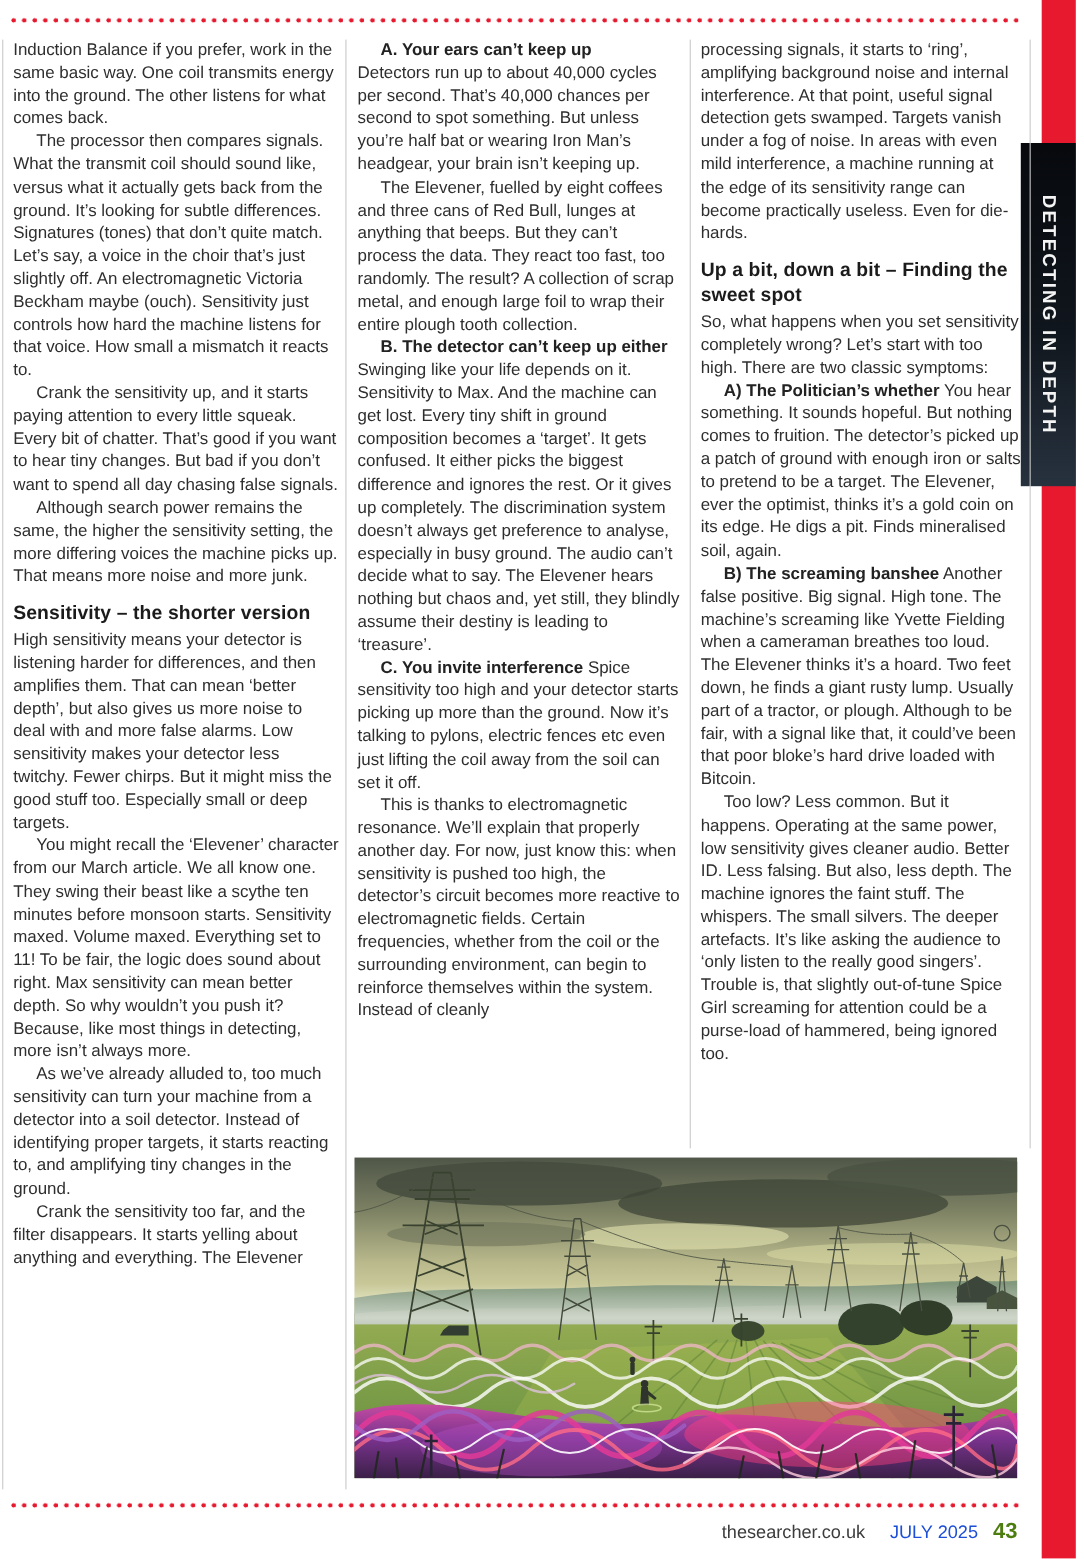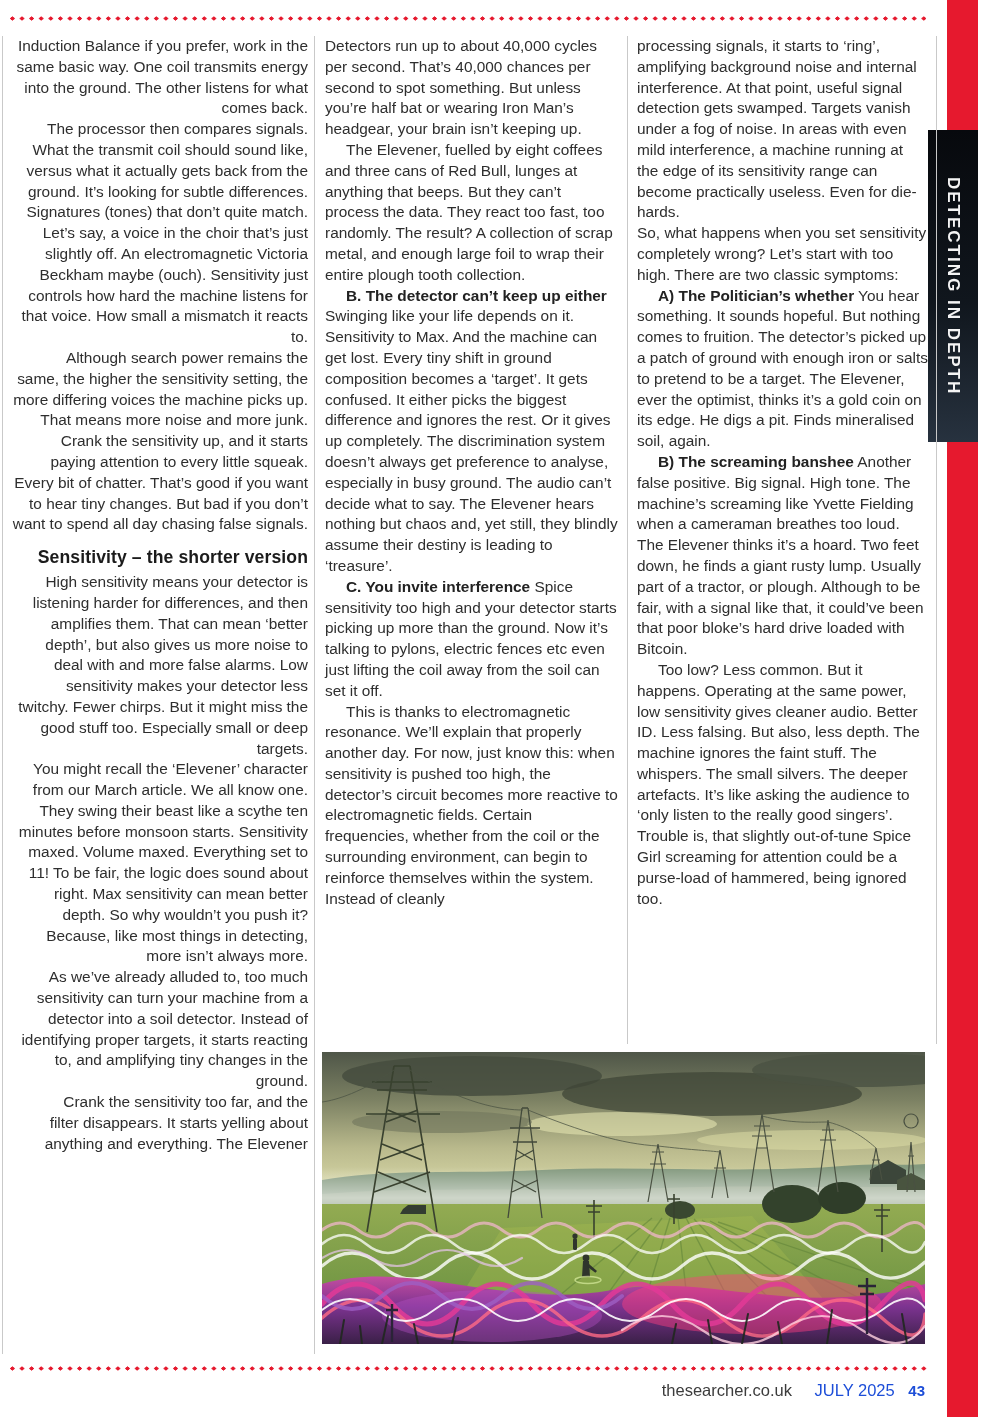--- a/index.html
+++ b/index.html
@@ -13,31 +13,31 @@
   .tab{position:absolute;left:928px;top:130px;width:50px;height:312px;
        background:linear-gradient(180deg,#07090d 0%,#10161d 55%,#27323f 100%);
        display:flex;align-items:center;justify-content:center;}
   .tab-text{writing-mode:vertical-rl;font-weight:bold;font-size:17px;letter-spacing:2px;color:#f4f4f4;white-space:nowrap;}
   .rule{position:absolute;width:1px;background:#c9c9c9;}
   .rule-a{left:2px;top:36px;height:1318px;}
   .rule-b{left:314px;top:36px;height:1318px;}
   .rule-c{left:627px;top:36px;height:1008px;}
   .rule-d{left:936px;top:36px;height:1008px;}
   .col{position:absolute;top:36px;font-size:15.4px;line-height:20.8px;}
-  .col-0{left:12px;width:296px;text-align:right;}
+  .col-0{left:12px;width:296px;}
   .col-1{left:325px;width:294px;}
   .col-2{left:637px;width:291px;}
   .col p{margin:0;}
   .col p.indent{text-indent:21px;}
   .col h2{margin:11px 0 3px 0;font-size:17.6px;line-height:23px;color:#1b1b1b;letter-spacing:.1px;}
   .col b{color:#222;}
   .illustration{position:absolute;left:322px;top:1052px;width:603px;height:292px;overflow:hidden;}
   .footer{position:absolute;left:12px;top:1381px;width:913px;text-align:right;font-size:16.5px;color:#3c3c3c;}
   .footer .issue{color:#1d4ed8;margin-left:18px;}
-  .footer .num{color:#1d4ed8;font-weight:bold;margin-left:9px;font-size:15px;}
+  .footer .num{color:#4d7c0f;font-weight:bold;margin-left:9px;font-size:20px;}
 </style>
 </head>
 <body>
 
 <div class="page">
 
   <div class="dotted dotted-top"></div>
 
   <div class="red-bar"></div>
   <div class="tab">
@@ -45,37 +45,39 @@
   </div>
 
   <div class="rule rule-a"></div>
   <div class="rule rule-b"></div>
   <div class="rule rule-c"></div>
   <div class="rule rule-d"></div>
 
   <div class="col col-0">
       <p><span>Induction Balance if you prefer, work in the same basic way. One coil transmits energy into the ground. The other listens for what comes back.</span></p>
       <p class="indent"><span>The processor then compares signals. What the transmit coil should sound like, versus what it actually gets back from the ground. It’s looking for subtle differences. Signatures (tones) that don’t quite match. Let’s say, a voice in the choir that’s just slightly off. An electromagnetic Victoria Beckham maybe (ouch). Sensitivity just controls how hard the machine listens for that voice. How small a mismatch it reacts to.</span></p>
+      <p class="indent"><span>Crank the sensitivity up, and it starts paying attention to every little squeak. Every bit of chatter. That’s good if you want to hear tiny changes. But bad if you don’t want to spend all day chasing false signals.</span></p>
       <p class="indent"><span>Although search power remains the same, the higher the sensitivity setting, the more differing voices the machine picks up. That means more noise and more junk.</span></p>
-      <p class="indent"><span>Crank the sensitivity up, and it starts paying attention to every little squeak. Every bit of chatter. That’s good if you want to hear tiny changes. But bad if you don’t want to spend all day chasing false signals.</span></p>
       <h2>Sensitivity – the shorter version</h2>
       <p><span>High sensitivity means your detector is listening harder for differences, and then amplifies them. That can mean ‘better depth’, but also gives us more noise to deal with and more false alarms. Low sensitivity makes your detector less twitchy. Fewer chirps. But it might miss the good stuff too. Especially small or deep targets.</span></p>
       <p class="indent"><span>You might recall the ‘Elevener’ character from our March article. We all know one. They swing their beast like a scythe ten minutes before monsoon starts. Sensitivity maxed. Volume maxed. Everything set to 11! To be fair, the logic does sound about right. Max sensitivity can mean better depth. So why wouldn’t you push it? Because, like most things in detecting, more isn’t always more.</span></p>
       <p class="indent"><span>As we’ve already alluded to, too much sensitivity can turn your machine from a detector into a soil detector. Instead of identifying proper targets, it starts reacting to, and amplifying tiny changes in the ground.</span></p>
       <p class="indent"><span>Crank the sensitivity too far, and the filter disappears. It starts yelling about anything and everything. The Elevener</span></p>
     </div>
   <div class="col col-1">
+      <p class="indent"><b>A. Your ears can’t keep up</b></p>
       <p><span>Detectors run up to about 40,000 cycles per second. That’s 40,000 chances per second to spot something. But unless you’re half bat or wearing Iron Man’s headgear, your brain isn’t keeping up.</span></p>
       <p class="indent"><span>The Elevener, fuelled by eight coffees and three cans of Red Bull, lunges at anything that beeps. But they can’t process the data. They react too fast, too randomly. The result? A collection of scrap metal, and enough large foil to wrap their entire plough tooth collection.</span></p>
       <p class="indent"><b>B. The detector can’t keep up either</b><span> Swinging like your life depends on it. Sensitivity to Max. And the machine can get lost. Every tiny shift in ground composition becomes a ‘target’. It gets confused. It either picks the biggest difference and ignores the rest. Or it gives up completely. The discrimination system doesn’t always get preference to analyse, especially in busy ground. The audio can’t decide what to say. The Elevener hears nothing but chaos and, yet still, they blindly assume their destiny is leading to ‘treasure’.</span></p>
       <p class="indent"><b>C. You invite interference</b><span> Spice sensitivity too high and your detector starts picking up more than the ground. Now it’s talking to pylons, electric fences etc even just lifting the coil away from the soil can set it off.</span></p>
       <p class="indent"><span>This is thanks to electromagnetic resonance. We’ll explain that properly another day. For now, just know this: when sensitivity is pushed too high, the detector’s circuit becomes more reactive to electromagnetic fields. Certain frequencies, whether from the coil or the surrounding environment, can begin to reinforce themselves within the system. Instead of cleanly</span></p>
     </div>
   <div class="col col-2">
       <p><span>processing signals, it starts to ‘ring’, amplifying background noise and internal interference. At that point, useful signal detection gets swamped. Targets vanish under a fog of noise. In areas with even mild interference, a machine running at the edge of its sensitivity range can become practically useless. Even for die-hards.</span></p>
+      <h2>Up a bit, down a bit – Finding the sweet spot</h2>
       <p><span>So, what happens when you set sensitivity completely wrong? Let’s start with too high. There are two classic symptoms:</span></p>
       <p class="indent"><b>A) The Politician’s whether</b><span> You hear something. It sounds hopeful. But nothing comes to fruition. The detector’s picked up a patch of ground with enough iron or salts to pretend to be a target. The Elevener, ever the optimist, thinks it’s a gold coin on its edge. He digs a pit. Finds mineralised soil, again.</span></p>
       <p class="indent"><b>B) The screaming banshee</b><span> Another false positive. Big signal. High tone. The machine’s screaming like Yvette Fielding when a cameraman breathes too loud. The Elevener thinks it’s a hoard. Two feet down, he finds a giant rusty lump. Usually part of a tractor, or plough. Although to be fair, with a signal like that, it could’ve been that poor bloke’s hard drive loaded with Bitcoin.</span></p>
       <p class="indent"><span>Too low? Less common. But it happens. Operating at the same power, low sensitivity gives cleaner audio. Better ID. Less falsing. But also, less depth. The machine ignores the faint stuff. The whispers. The small silvers. The deeper artefacts. It’s like asking the audience to ‘only listen to the really good singers’. Trouble is, that slightly out-of-tune Spice Girl screaming for attention could be a purse-load of hammered, being ignored too.</span></p>
     </div>
 
   <div class="illustration">
     <svg width="603" height="292" viewBox="0 0 603 292" xmlns="http://www.w3.org/2000/svg">
       <defs>
         <linearGradient id="sky" x1="0" y1="0" x2="0" y2="1">

